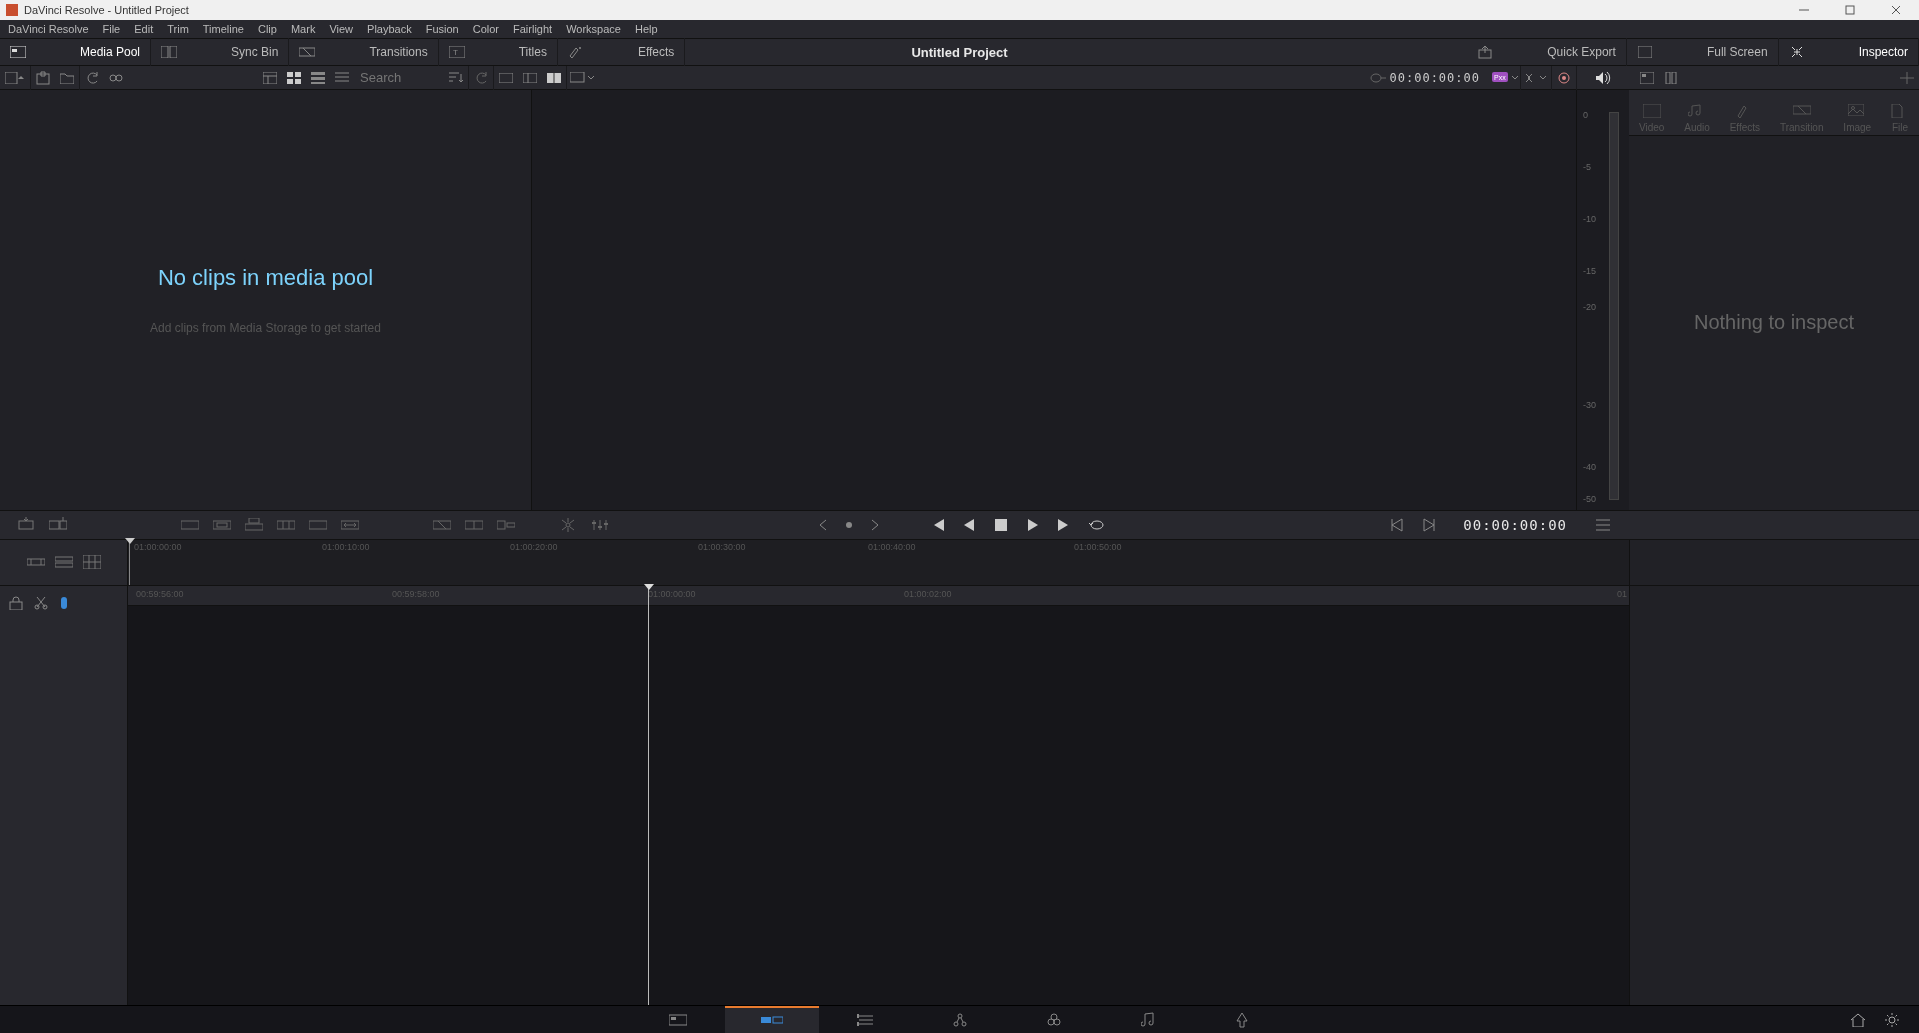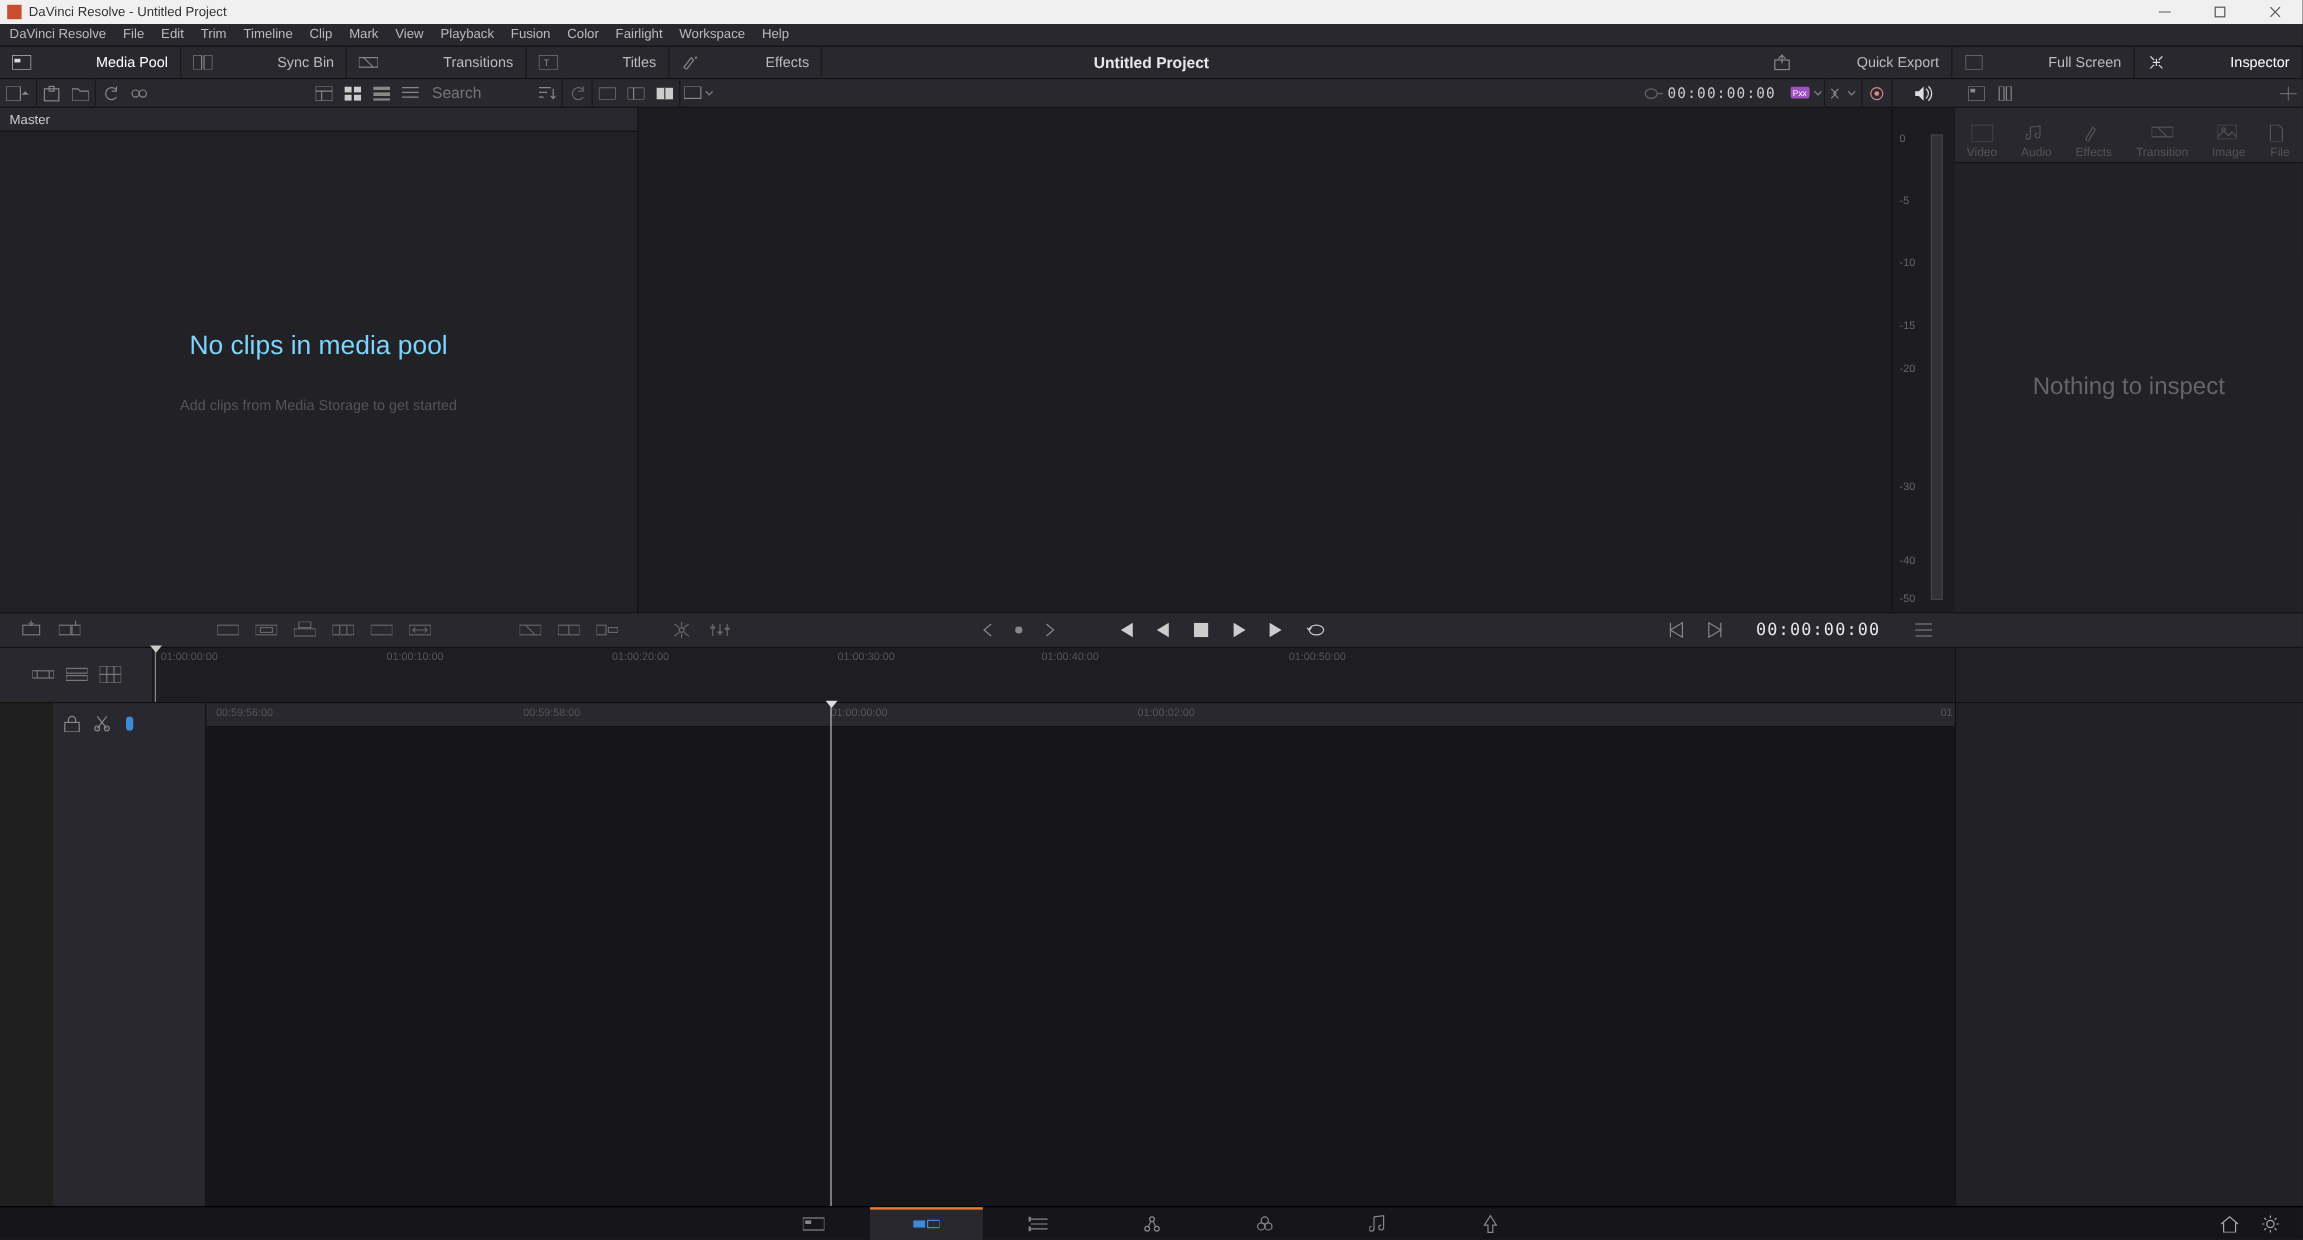--- a/index.html
+++ b/index.html
@@ -63,21 +63,21 @@
 
   
   .tl1 { height: 46px; background: #28282e; border-bottom: 1px solid #111; display: flex; }
   .tl1 .left { width: 128px; display: flex; align-items: center; justify-content: center; gap: 10px; border-right: 1px solid #111;}
   .tl1 .track { flex: 1; position: relative; background: #1e1e22; }
   .tl1 .tick { position: absolute; top: 2px; font-size: 9px; color: #555; }
   .tl1 .play { position: absolute; top: 0; bottom: 0; width: 1px; background: #888; left: 0; }
   .tl1 .play::before { content:''; position:absolute; top:-2px; left:-4px; width:0;height:0; border-left:5px solid transparent;border-right:5px solid transparent;border-top:6px solid #ccc;}
 
   
-  .tl2wrap { flex: 1; display: flex; min-height: 0; padding-left: 44px; }
+  .tl2wrap { flex: 1; display: flex; min-height: 0; }
   .tl2left { width: 128px; background: #28282e; border-right: 1px solid #111; display: flex; align-items: flex-start; gap: 10px; padding: 10px 8px;}
   .tl2 { flex: 1; background: #16161a; position: relative; }
   .tl2 .ruler { height: 20px; background: #28282e; border-bottom: 1px solid #111; position: relative; }
   .tl2 .ruler .rt { position: absolute; top: 3px; font-size: 9px; color: #555; }
   .tl2 .play { position: absolute; top: 0; bottom: 0; width: 1px; background: #bbb; left: 50%; }
   .tl2 .play::before { content:''; position:absolute; top:-2px; left:-4px; width:0;height:0; border-left:5px solid transparent;border-right:5px solid transparent;border-top:6px solid #ddd;}
   .tl2right { width: 290px; background: #212126; border-left: 1px solid #111; }
 
   
   .pagebar { height: 28px; background: #15151a; border-top: 1px solid #000; display: flex; align-items: center; font-size: 12px; color: #ccc; }
@@ -364,21 +364,20 @@
     <div class="ibtn">
         <svg width="14" height="12" viewBox="0 0 14 12">
           <path d="M0 6h14M7 0v12" stroke="#666"></path>
         </svg>
       </div>
   </div>
 </div>
 
 <div class="main">
   <div class="mediapool">
-    <div class="bc">Master</div>
     <div class="empty">
       <div class="l1">No clips in media pool</div>
       <div class="l2">Add clips from Media Storage to get started</div>
     </div>
   </div>
   <div class="viewer"></div>
   <div class="meter-area">
     <div class="bar"></div>
     <div class="tick" style="top:20px">0</div>
     <div class="tick" style="top:72px">-5</div>

